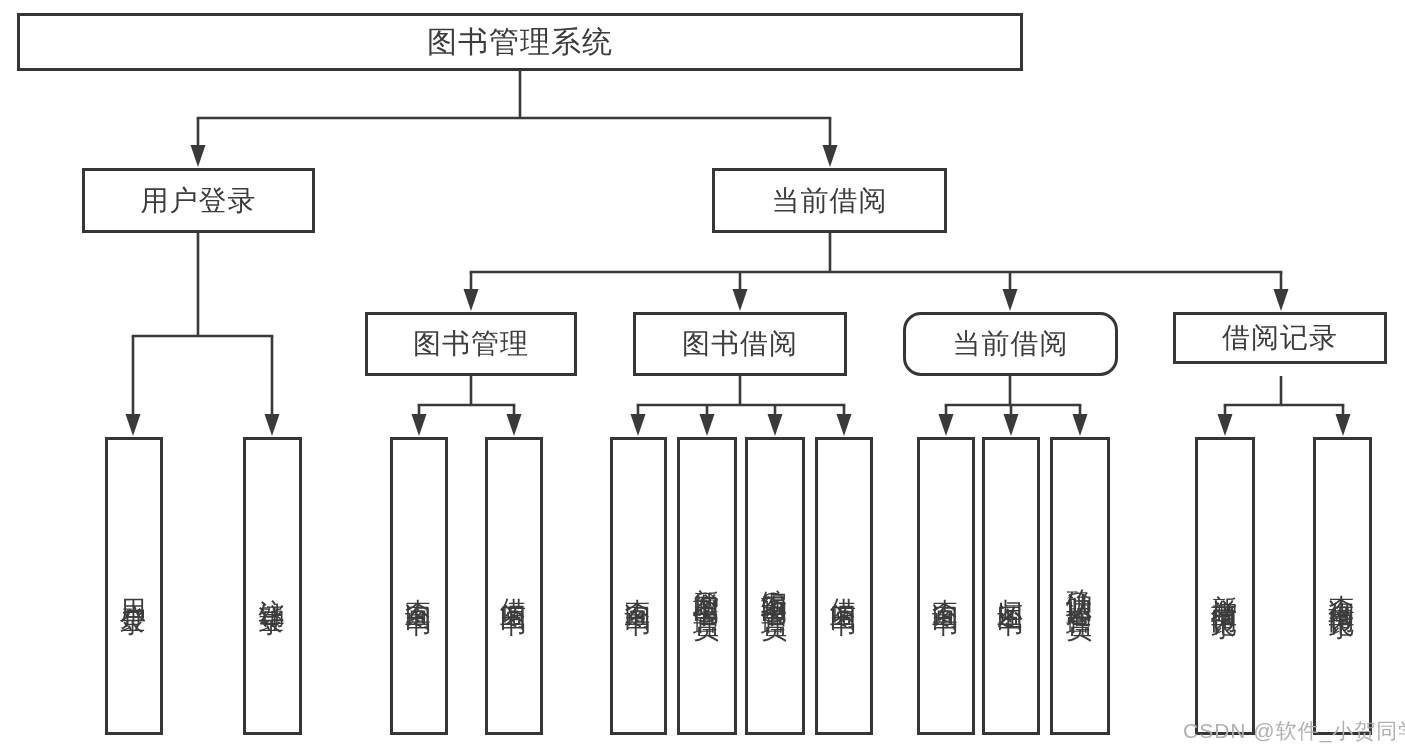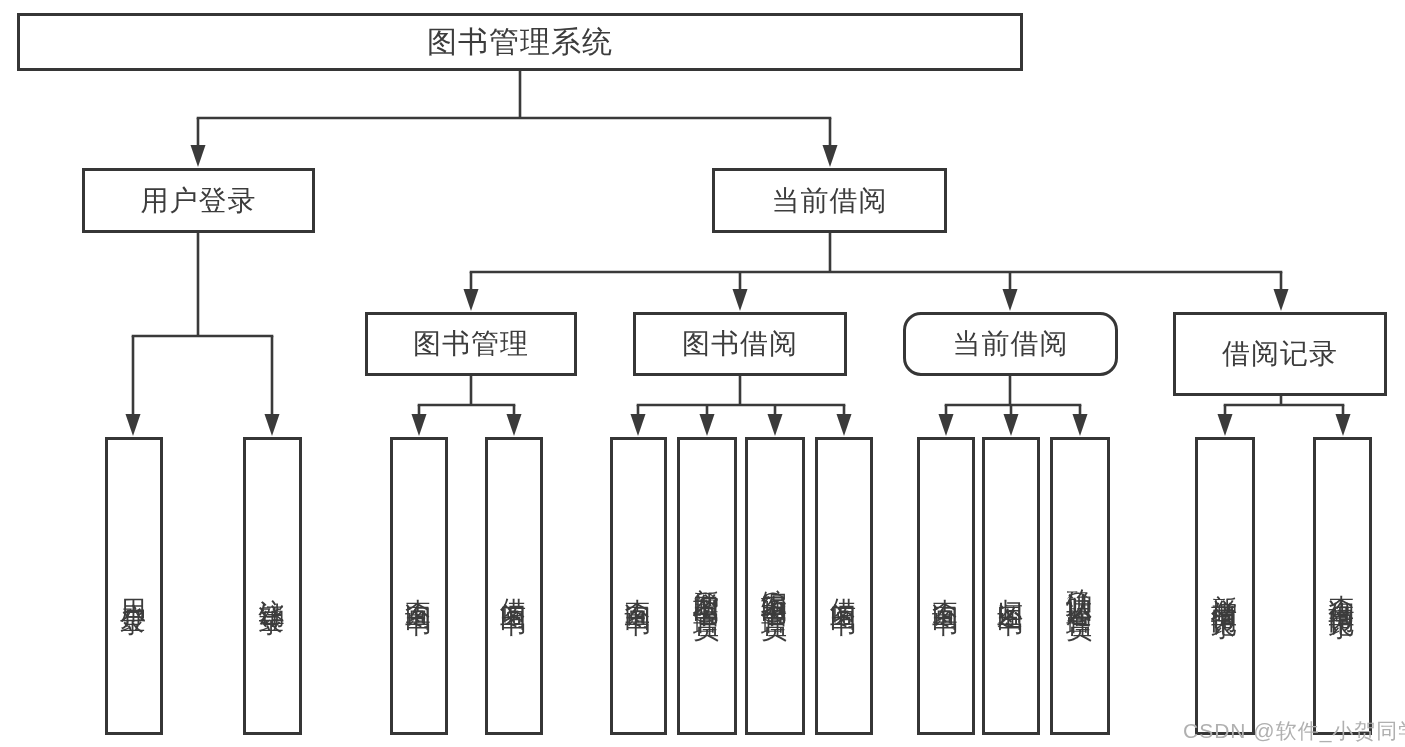--- a/index.html
+++ b/index.html
@@ -143,21 +143,21 @@
 
   <div class="box" style="left:365px; top:312px; width:212px; height:64px;">
     <span>图书管理</span>
   </div>
   <div class="box" style="left:633px; top:312px; width:214px; height:64px;">
     <span>图书借阅</span>
   </div>
   <div class="box" style="left:903px; top:312px; width:215px; height:64px;border-radius:18px;">
     <span>当前借阅</span>
   </div>
-  <div class="box" style="left:1173px; top:312px; width:214px; height:84px;">
+  <div class="box" style="left:1173px; top:312px; width:214px; height:52px;">
     <span>借阅记录</span>
   </div>
 
   <div class="vbox" style="left:105px; top:437px; width:58px; height:298px;">
     <span>用户登录</span>
   </div>
   <div class="vbox" style="left:243px; top:437px; width:59px; height:298px;">
     <span>注销登录</span>
   </div>
 

